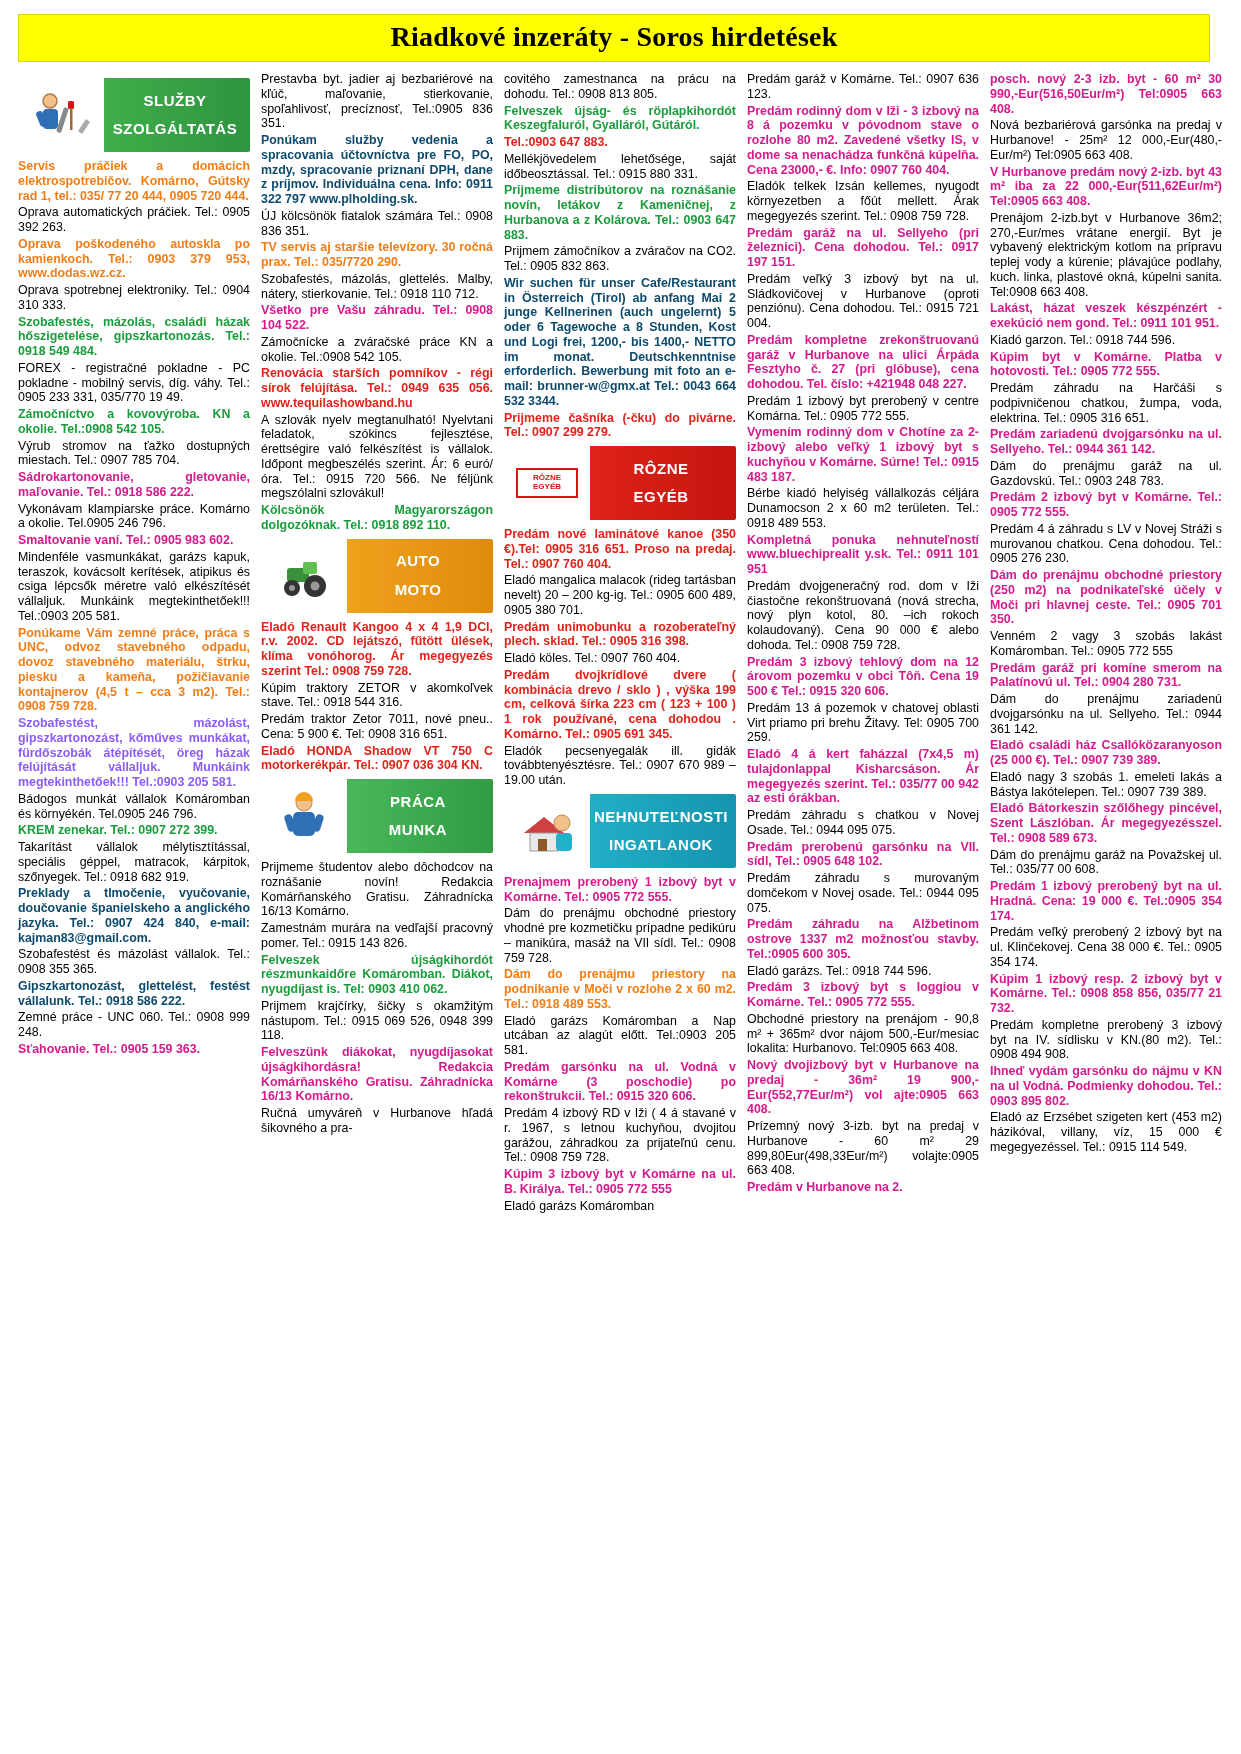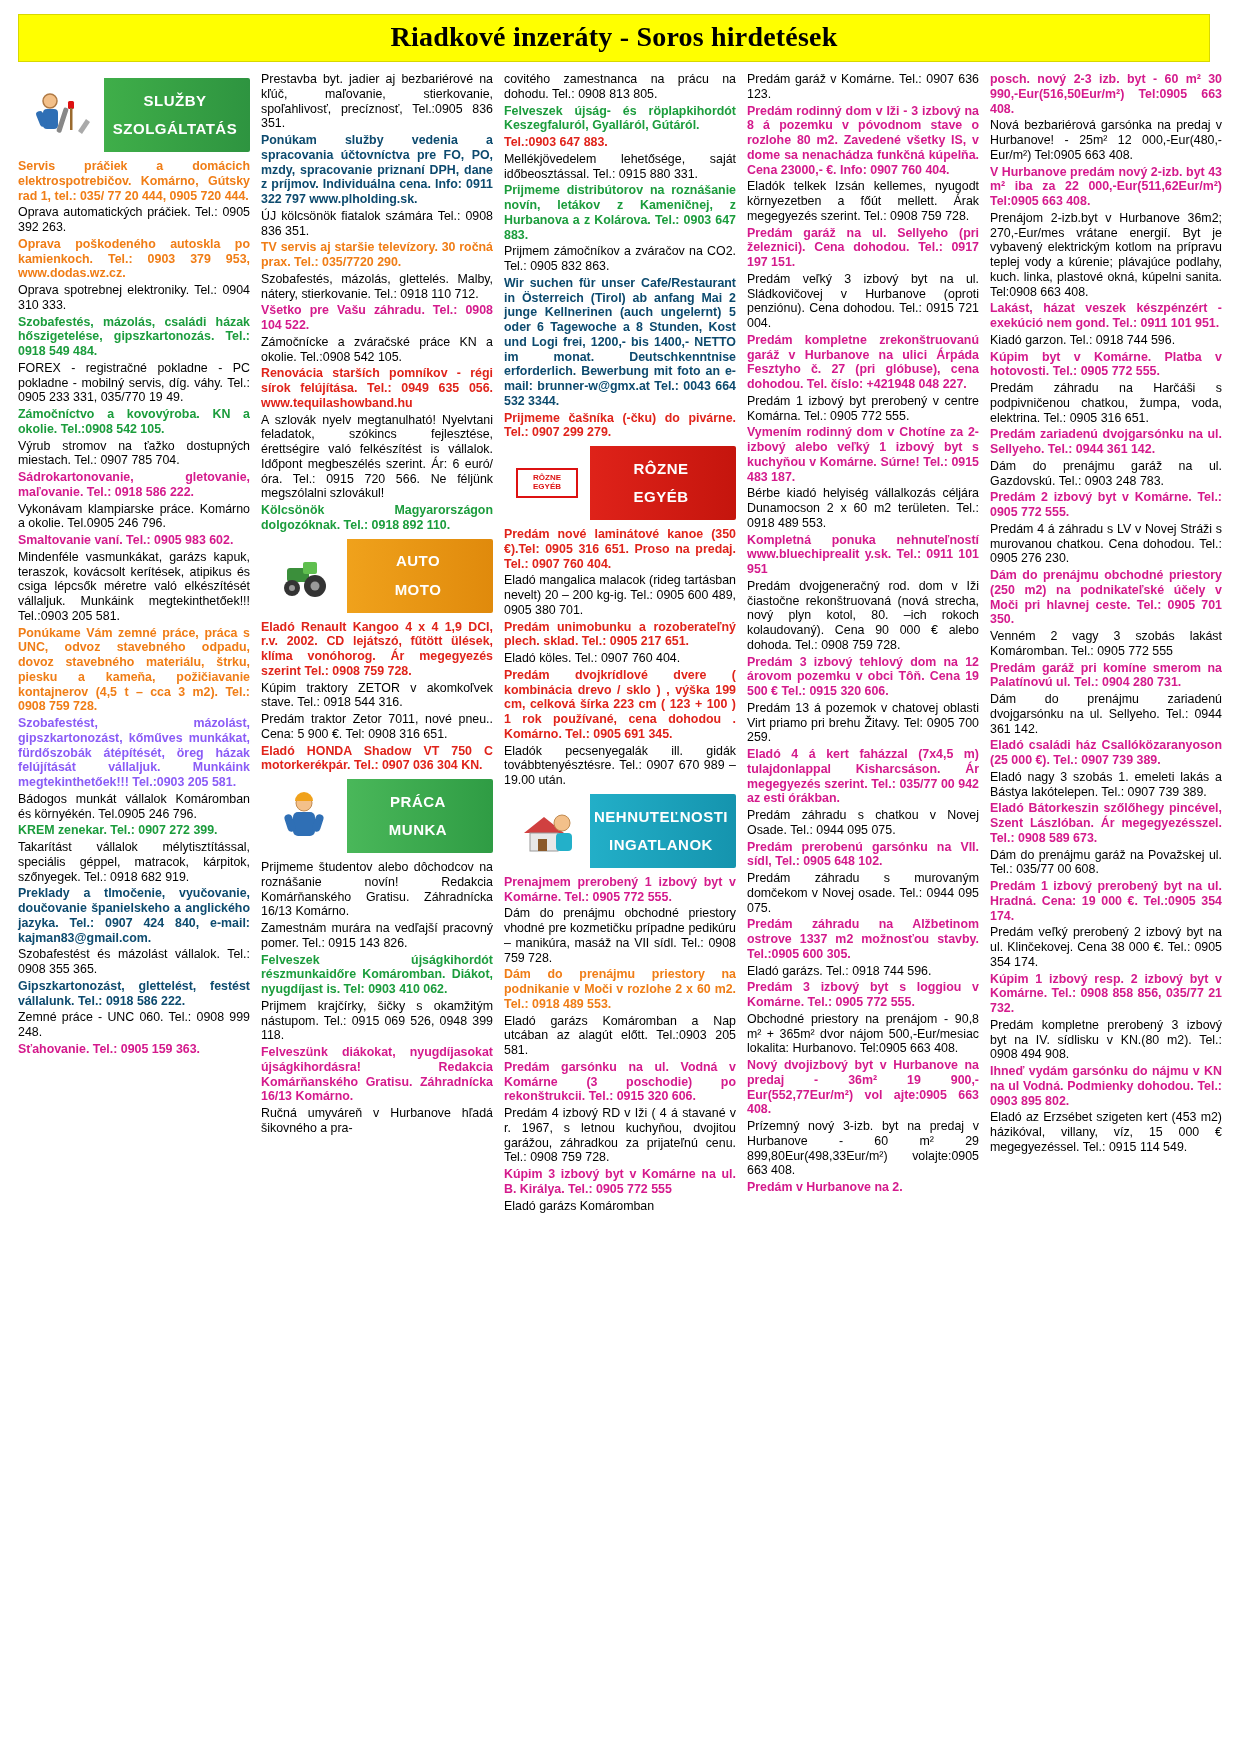--- a/index.html
+++ b/index.html
@@ -238,21 +238,21 @@
             <div class="art">
               <div class="mini-badge">RÔZNE<br>EGYÉB</div>
             </div>
             <div class="label">
               <span>RÔZNE</span>
               <span>EGYÉB</span>
             </div>
           </div>
           <p class="blk c-red bold">Predám nové laminátové kanoe (350 €).Tel: 0905 316 651. Proso na predaj. Tel.: 0907 760 404.</p>
           <p class="blk c-black">Eladó mangalica malacok (rideg tartásban nevelt) 20 – 200 kg-ig. Tel.: 0905 600 489, 0905 380 701.</p>
-          <p class="blk c-red bold">Predám unimobunku a rozoberateľný plech. sklad. Tel.: 0905 217 651.</p>
+          <p class="blk c-red bold">Predám unimobunku a rozoberateľný plech. sklad. Tel.: 0905 316 398.</p>
           <p class="blk c-black">Eladó köles. Tel.: 0907 760 404.</p>
           <p class="blk c-red bold">Predám dvojkrídlové dvere ( kombinácia drevo / sklo ) , výška 199 cm, celková šírka 223 cm ( 123 + 100 ) 1 rok používané, cena dohodou . Komárno. Tel.: 0905 691 345.</p>
           <p class="blk c-black">Eladók pecsenyegalák ill. gidák továbbtenyésztésre. Tel.: 0907 670 989 – 19.00 után.</p>
           <div class="sect s-nehnut">
             <div class="art">
               <svg width="62" height="56" viewBox="0 0 62 56">
                 <path d="M8 30 L28 14 L48 30 z" fill="#d04040"></path>
                 <rect x="14" y="30" width="28" height="18" fill="#e8e8e8" stroke="#999"></rect>
                 <rect x="22" y="36" width="9" height="12" fill="#8b5a2b"></rect>
                 <circle cx="46" cy="20" r="8" fill="#f3c08a" stroke="#c08a50"></circle>

